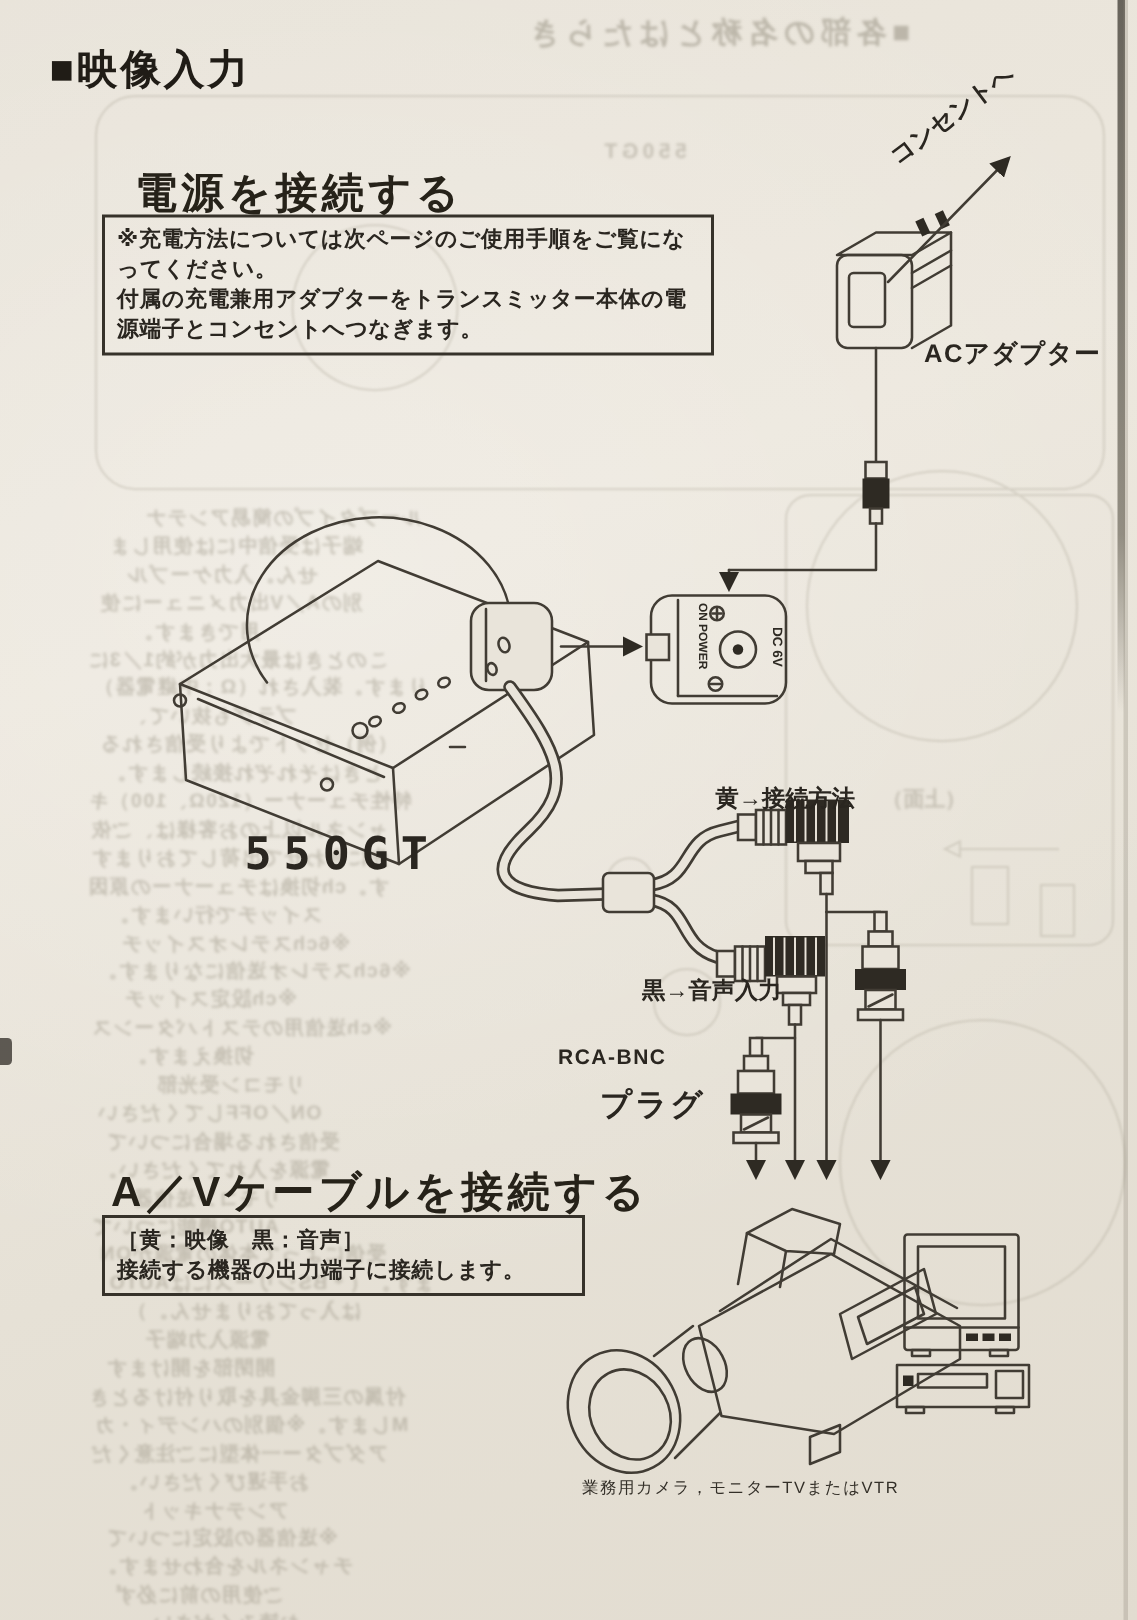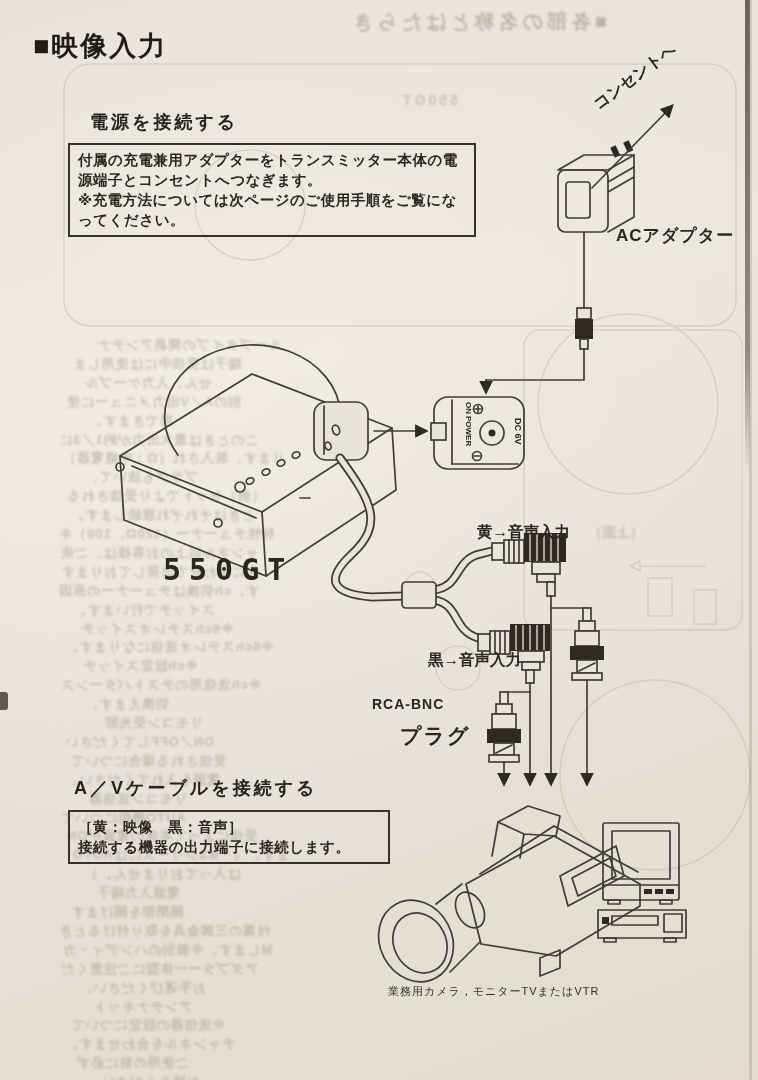--- a/index.html
+++ b/index.html
@@ -26,21 +26,21 @@
     transform:scaleX(-1);
   }
   #ghost-shapes{position:absolute;left:0;top:0;opacity:.28;filter:blur(.7px);}
   #ghost-shapes *{stroke:#a09a8a;stroke-width:1.5;fill:none;}
   
   .h1{
     position:absolute;left:33px;top:28px;
     font-size:27px;font-weight:bold;letter-spacing:2px;color:#201c16;
   }
   .h2{
-    position:absolute;font-size:18px;font-weight:bold;letter-spacing:3px;color:#262219;
+    position:absolute;font-size:28px;font-weight:bold;letter-spacing:3px;color:#262219;
   }
   .note-box{
     position:absolute;border:2px solid #36322a;background:transparent;
     padding:5px 8px;font-size:14.5px;font-weight:bold;line-height:20px;
     color:#2a2620;letter-spacing:.5px;
   }
   .lbl{position:absolute;white-space:nowrap;font-weight:bold;color:#2a2620;}
   #diagram{position:absolute;left:0;top:0;z-index:3;}
   #diagram .ln{stroke:#413c34;stroke-width:1.7;fill:none;stroke-linecap:round;stroke-linejoin:round;}
   #diagram .tube{stroke:#413c34;stroke-width:9;fill:none;stroke-linecap:round;stroke-linejoin:round;}
@@ -127,22 +127,22 @@
       <span class="bleed-line" style="left: 64px; top: 1035.3px;">チャンネルを合わせます。</span>
       <span class="bleed-line" style="left: 76px; top: 1054.2px;">ご使用の前に必ず</span>
       <span class="bleed-line" style="left: 86px; top: 1073.1px;">お読みください。</span>
     </div>
 
   <div class="h1">■映像入力</div>
 
   <div class="h2" style="left:90px;top:110px;">電源を接続する</div>
 
   <div class="note-box" style="left:68px;top:143px;width:388px;">
+    <div>※充電方法については次ページのご使用手順をご覧になってください。</div>
     <div>付属の充電兼用アダプターをトランスミッター本体の電源端子とコンセントへつなぎます。</div>
-    <div>※充電方法については次ページのご使用手順をご覧になってください。</div>
   </div>
 
   <div class="h2" style="left:74px;top:776px;">A／Vケーブルを接続する</div>
 
   <div class="note-box" style="left:68px;top:810px;width:302px;">
     <div>［黄：映像　黒：音声］</div>
     <div>接続する機器の出力端子に接続します。</div>
   </div>
 
   <svg id="diagram" width="758" height="1080" viewBox="0 0 758 1080">
@@ -310,21 +310,21 @@
       <rect class="ln" x="664" y="914" width="18" height="18"></rect>
       <rect class="ln" x="604" y="938" width="12" height="4"></rect>
       <rect class="ln" x="664" y="938" width="12" height="4"></rect>
     </g>
   </svg>
 
   <div class="labels">
     <span class="lbl" style="left:602px;top:94px;font-size:16px;transform:rotate(-37deg);transform-origin:left bottom;">コンセントへ</span>
     <span class="lbl" style="left:597px;top:224px;font-size:17px;letter-spacing:1px;margin-left:19px;">ACアダプター</span>
     <span class="lbl" style="left:163px;top:552px;font-size:30px;letter-spacing:8px;font-family:'DejaVu Sans Mono',monospace;">550GT</span>
-    <span class="lbl" style="left:477px;top:522px;font-size:15.5px;">黄→音声入力</span>
+    <span class="lbl" style="left:477px;top:522px;font-size:15.5px;">黄→接続方法</span>
     <span class="lbl" style="left:428px;top:650px;font-size:15.5px;">黒→音声入力</span>
     <span class="lbl" style="left:372px;top:696px;font-size:14px;letter-spacing:1px;">RCA-BNC</span>
     <span class="lbl" style="left:400px;top:722px;font-size:21px;letter-spacing:2px;">プラグ</span>
     <span class="lbl" style="left:388px;top:984px;font-size:11px;letter-spacing:1px;font-weight:normal;color:#332f28;">業務用カメラ，モニターTVまたはVTR</span>
   </div>
 
   <div class="page-edge"></div>
   <div class="page-edge2"></div>
   <div class="left-blob"></div>
 </div>

